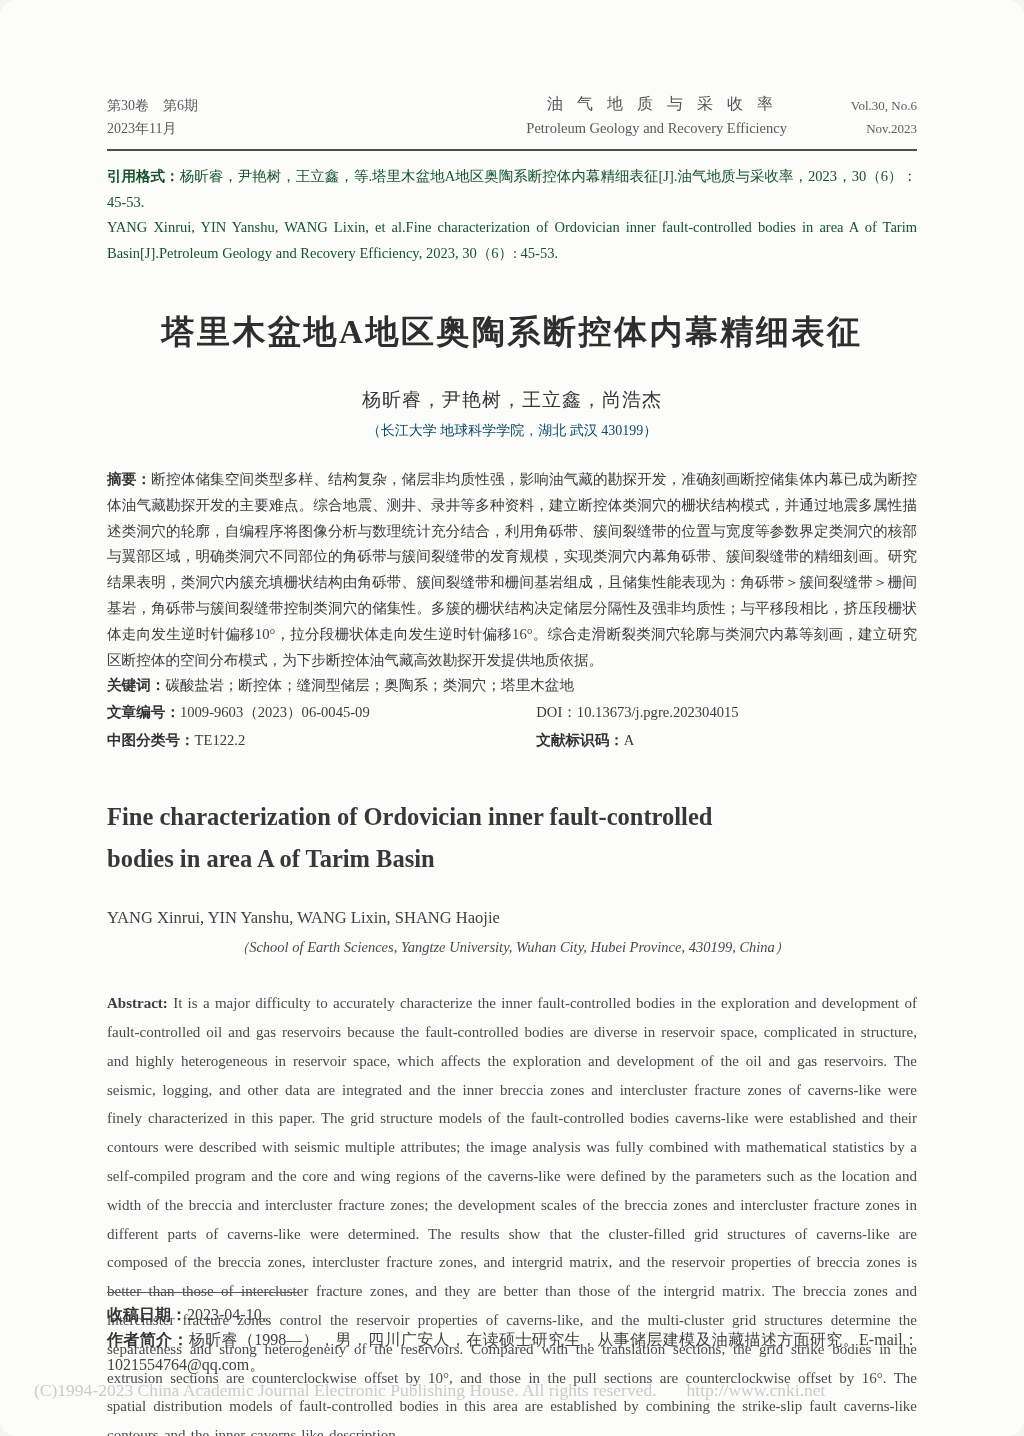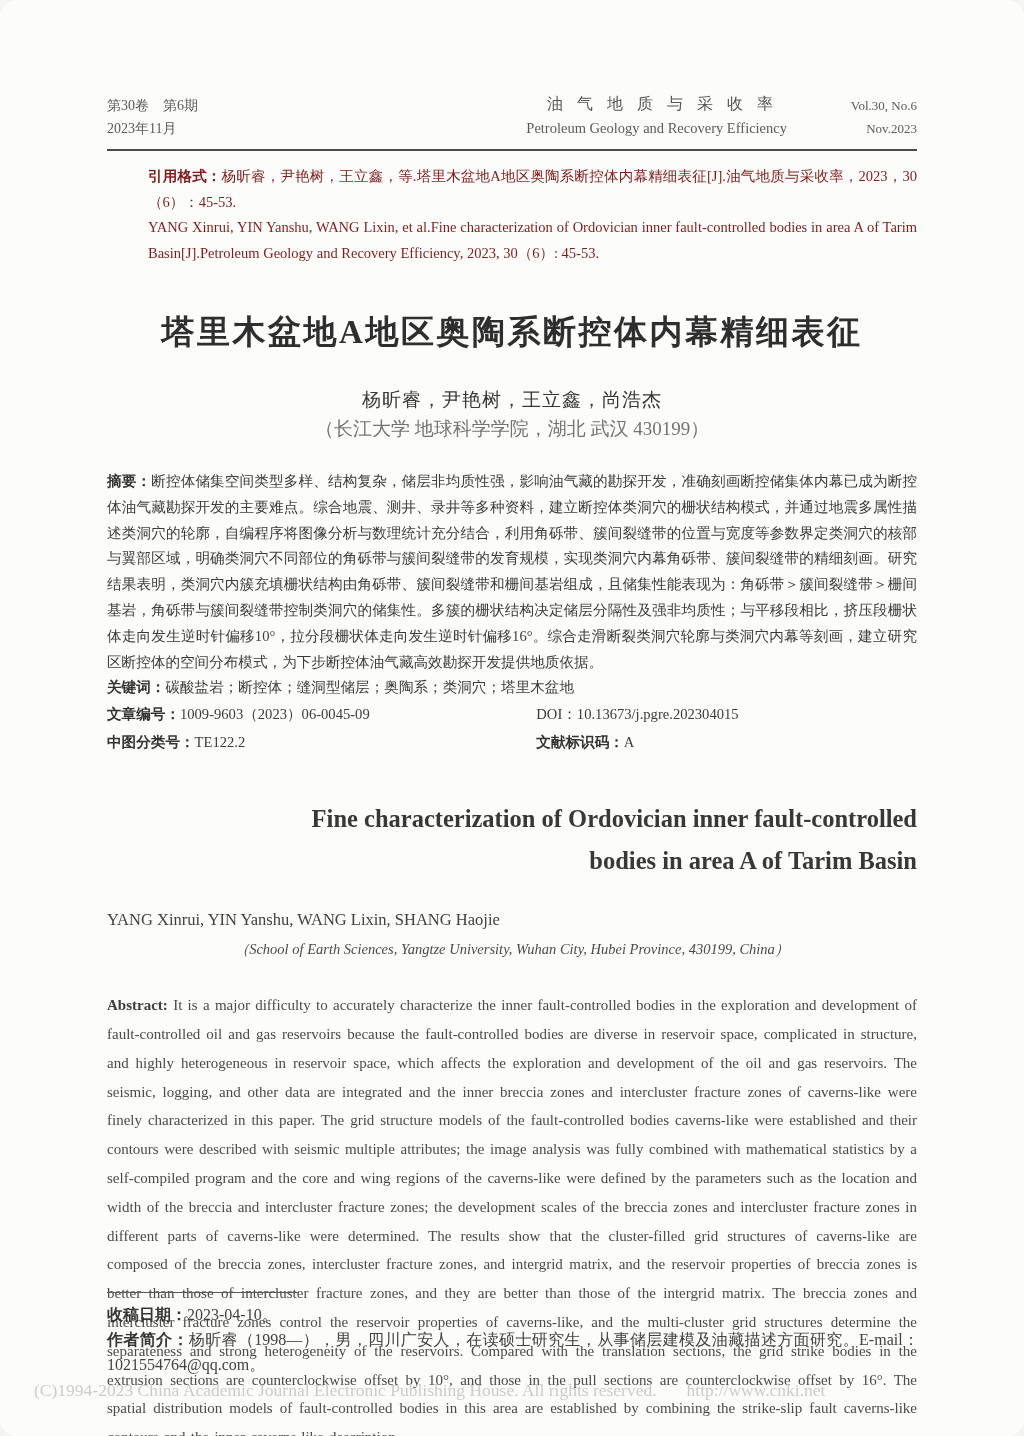--- a/index.html
+++ b/index.html
@@ -21,40 +21,40 @@
   
   .journal-header { display:flex; justify-content:space-between; align-items:flex-start; color:#5a5a5a; }
   .jh-left  { width:190px; font-size:14px; line-height:23px; }
   .jh-right { width:130px; font-size:13px; line-height:23px; text-align:right; }
   .jh-center{ flex:1; text-align:right; }
   .jh-center .cn { font-size:16px; letter-spacing:14px; padding-left:14px; color:#555; }
   .jh-center .en { font-size:14.5px; margin-top:5px; color:#5a5a5a; }
   .header-rule { border:none; border-top:2.5px solid #4c4c4c; margin:9px 0 0 0; }
 
   
-  .citation { margin-top:13px; font-size:14.5px; line-height:25.5px; text-align:justify; color:#7f1d1d;margin-left:41px; }
+  .citation { margin-top:13px; font-size:14.5px; line-height:25.5px; text-align:justify; color:#14532d; }
   .citation .lbl { font-weight:bold; }
   .citation p { margin:0; }
 
   
   .title-cn { margin-top:44px; font-size:33px; font-weight:bold; letter-spacing:2.5px; text-align:center; color:#2e2e2e; }
   .authors-cn { margin-top:32px; font-size:19px; letter-spacing:1px; text-align:center; color:#373737; }
-  .affil-cn { margin-top:3px; font-size:19px; text-align:center; color:#737373; }
+  .affil-cn { margin-top:9px; font-size:14px; text-align:center; color:#0c4a6e; }
 
   
   .para { margin:0; font-size:14.6px; line-height:25.8px; text-align:justify; color:#3b3b3b; }
   .abstract-cn { margin-top:27px; }
   .para .lbl { font-weight:bold; color:#333; }
   .meta-row { display:flex; font-size:14.6px; line-height:27.5px; color:#3b3b3b; }
   .meta-row .col-l { width:53%; }
   .meta-row .col-r { flex:1; }
   .lblb { font-weight:bold; color:#333; }
 
   
-  .title-en { margin-top:42px; font-size:24.5px; font-weight:bold; text-align:right; line-height:42px; color:#383838; }
+  .title-en { margin-top:42px; font-size:24.5px; font-weight:bold; text-align:left; line-height:42px; color:#383838; }
   .authors-en { margin-top:28px; font-size:16.5px; text-align:left; color:#414141; }
   .affil-en { margin-top:10px; font-size:14.5px; font-style:italic; text-align:center; color:#4a4a4a; }
   .abstract-en { margin-top:32px; font-size:15px; line-height:28.8px; text-align:justify; color:#4a4a4a; word-spacing:1.5px; }
   .abstract-en .lbl { font-weight:bold; font-style:normal; color:#3d3d3d; }
 
   
   .footnote { position:absolute; left:107px; width:812px; top:1292px; }
   .footnote-rule { width:192px; border:none; border-top:1.5px solid #5a5a5a; margin:0 0 9px 0; }
   .footnote p { margin:0; font-size:16px; line-height:25px; color:#424242; text-align:justify; }
   .footnote .lbl { font-weight:bold; color:#363636; }

